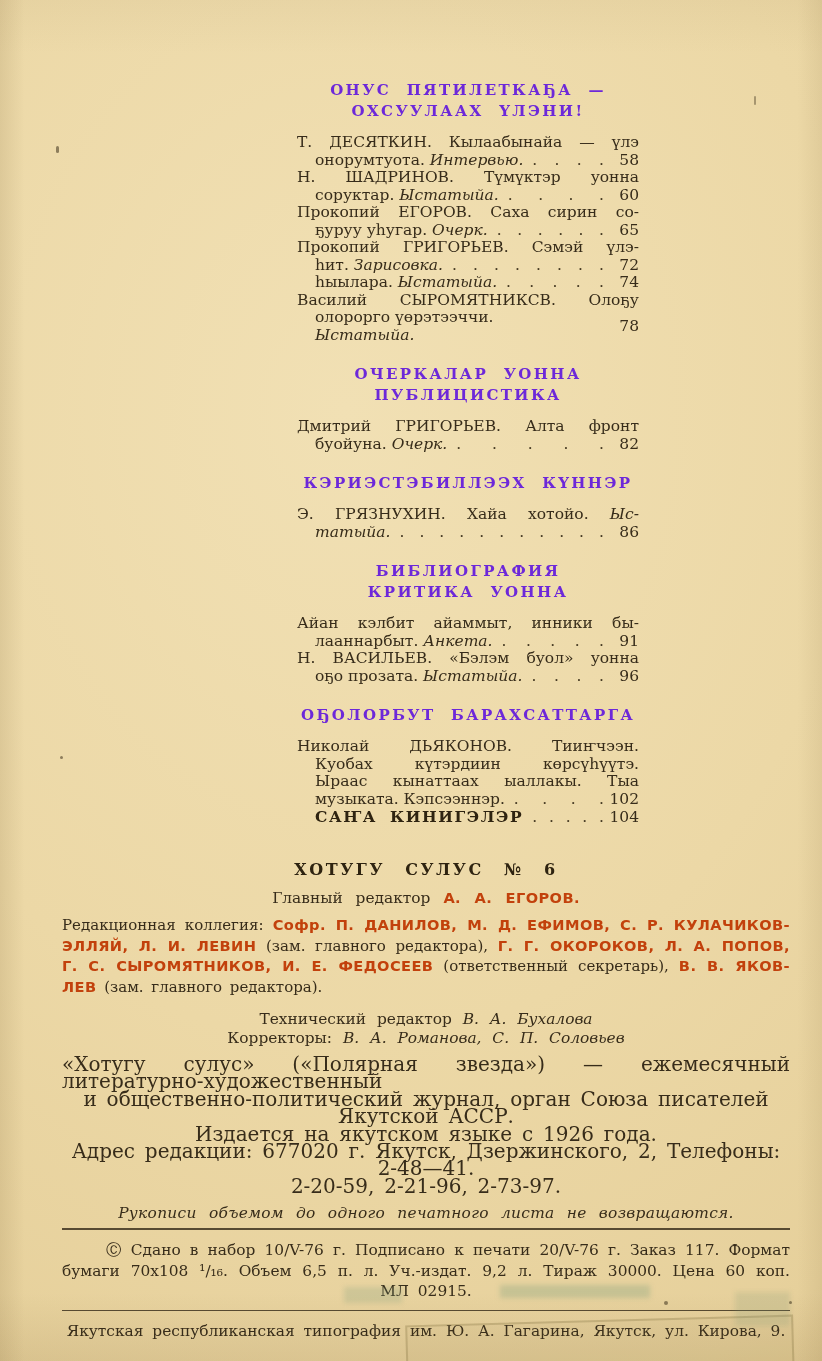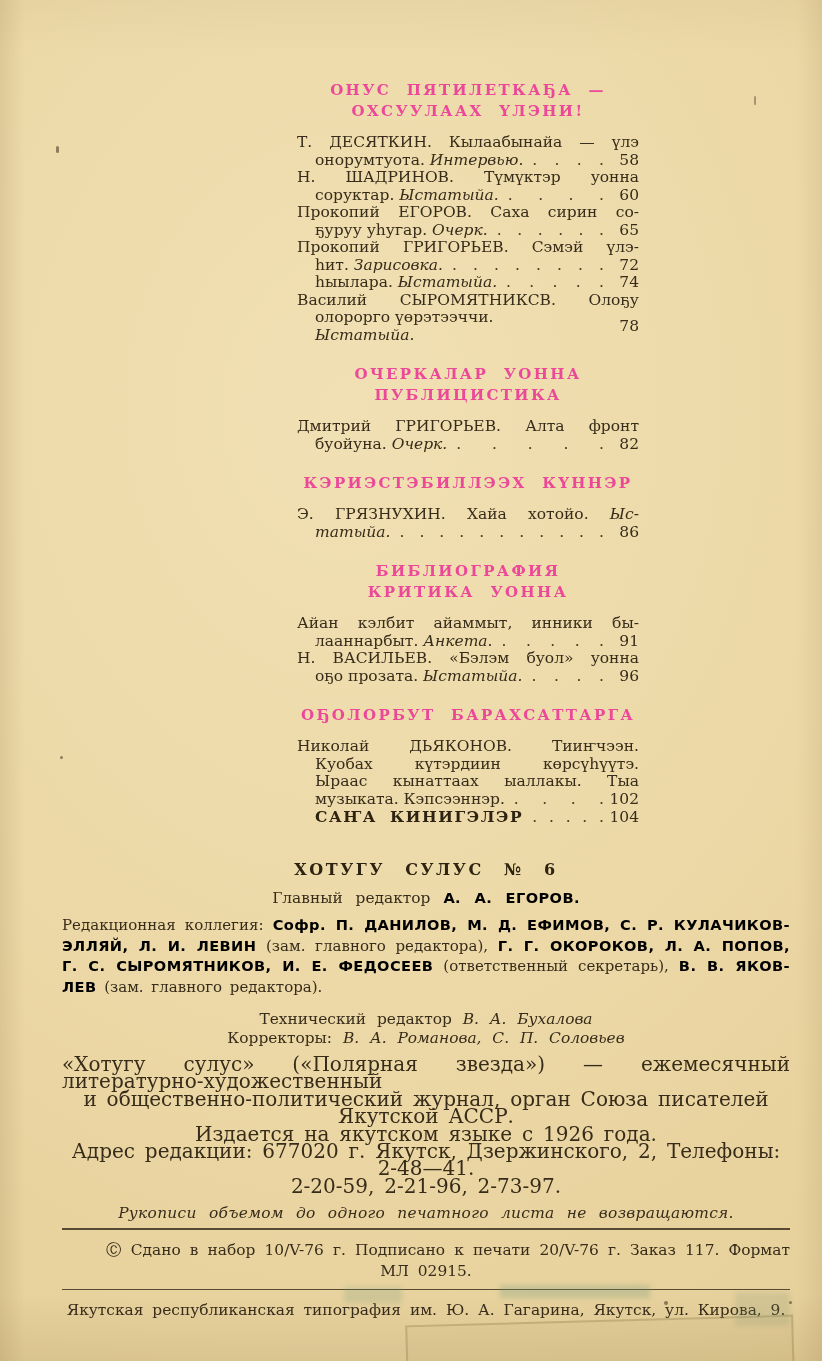--- a/index.html
+++ b/index.html
@@ -19,40 +19,40 @@
       linear-gradient(90deg, rgba(120,95,50,.14), rgba(120,95,50,0) 3%, rgba(120,95,50,0) 97%, rgba(120,95,50,.10)),
       linear-gradient(0deg, rgba(120,95,50,.12), rgba(120,95,50,0) 5%),
       linear-gradient(180deg, rgba(120,95,50,.05), rgba(120,95,50,0) 4%);
   }
 
   
   .toc{position:absolute;left:297px;top:72px;width:342px;
        font-size:15.5px;line-height:17.5px;}
   .toc-heading{font-weight:bold;text-align:center;
        font-size:15px;line-height:21px;letter-spacing:2.4px;word-spacing:8px;
-       margin:20px 0 12px;color:#ec4899;}
+       margin:20px 0 12px;color:#6d28d9;}
   .toc-heading.first{margin-top:8px;}
   .entry{margin:0;}
   .eline{text-align:justify;text-align-last:justify;}
   .eline.cont{padding-left:18px;}
   .tailline{display:flex;align-items:center;padding-left:18px;}
   .tailline .dots{flex:1;overflow:hidden;white-space:nowrap;
        text-align:justify;text-align-last:justify;padding:0 5px 0 9px;color:#463a23;}
   .tailline .pg{min-width:30px;text-align:right;}
   .seg-i{font-style:italic;}
   .seg-b{font-weight:bold;letter-spacing:1.6px;word-spacing:6px;color:#2e2310;}
 
   
   .colophon{position:absolute;left:62px;top:860px;width:728px;
        font-size:15.4px;line-height:19px;text-align:center;}
   .masthead{font-weight:bold;font-size:16px;letter-spacing:2.6px;word-spacing:12px;
        margin-bottom:9px;color:#2e2310;}
   .editorline{word-spacing:8px;}
   .seg-sb{font-family:"DejaVu Sans","Liberation Sans",sans-serif;
-       font-weight:bold;font-size:14.6px;letter-spacing:.4px;color:#000000;}
+       font-weight:bold;font-size:14.6px;letter-spacing:.4px;color:#c2410c;}
   .board{margin-top:7px;font-size:15px;line-height:19.5px;}
   .bline{text-align:justify;text-align-last:justify;word-spacing:3px;}
   .bline.lastline{text-align:left;text-align-last:left;}
   .tech{margin-top:13px;word-spacing:6px;}
   .proof{word-spacing:6px;}
   .about{margin-top:8px;font-size:20px;line-height:17.4px;word-spacing:3.5px;}
   .aline{text-align:center;}
   .aline.full{text-align:justify;text-align-last:justify;}
   .manuscript{margin-top:9px;font-style:italic;word-spacing:7px;letter-spacing:.3px;}
   .rule{border:none;border-top:2px solid rgba(55,44,26,.82);margin:5px 0 0;}
@@ -215,20 +215,21 @@
       <div class="aline full">«Хотугу сулус» («Полярная звезда») — ежемесячный литературно-художественный</div>
       <div class="aline">и общественно-политический журнал, орган Союза писателей Якутской АССР.</div>
       <div class="aline">Издается на якутском языке с 1926 года.</div>
       <div class="aline">Адрес редакции: 677020 г. Якутск, Дзержинского, 2, Телефоны: 2-48—41.</div>
       <div class="aline">2-20-59,  2-21-96,  2-73-97.</div>
     </div>
   <div class="manuscript">Рукописи объемом до одного печатного листа не возвращаются.</div>
   <hr class="rule">
   <div class="imprint" id="imprint">
       <div class="iline j ind">Ⓒ Сдано в набор 10/V-76 г. Подписано к печати 20/V-76 г. Заказ 117. Формат</div>
+      <div class="iline j">бумаги 70х108 ¹/₁₆. Объем 6,5 п. л. Уч.-издат. 9,2 л. Тираж 30000. Цена 60 коп.</div>
       <div class="iline">МЛ 02915.</div>
     </div>
   <hr class="rule r2">
   <div class="printer">Якутская республиканская типография им. Ю. А. Гагарина, Якутск, ул. Кирова, 9.</div>
 </section>
 
 <div class="stamp"></div>
 <div class="smudge sm1"></div>
 <div class="smudge sm2"></div>
 <div class="smudge sm3"></div>

